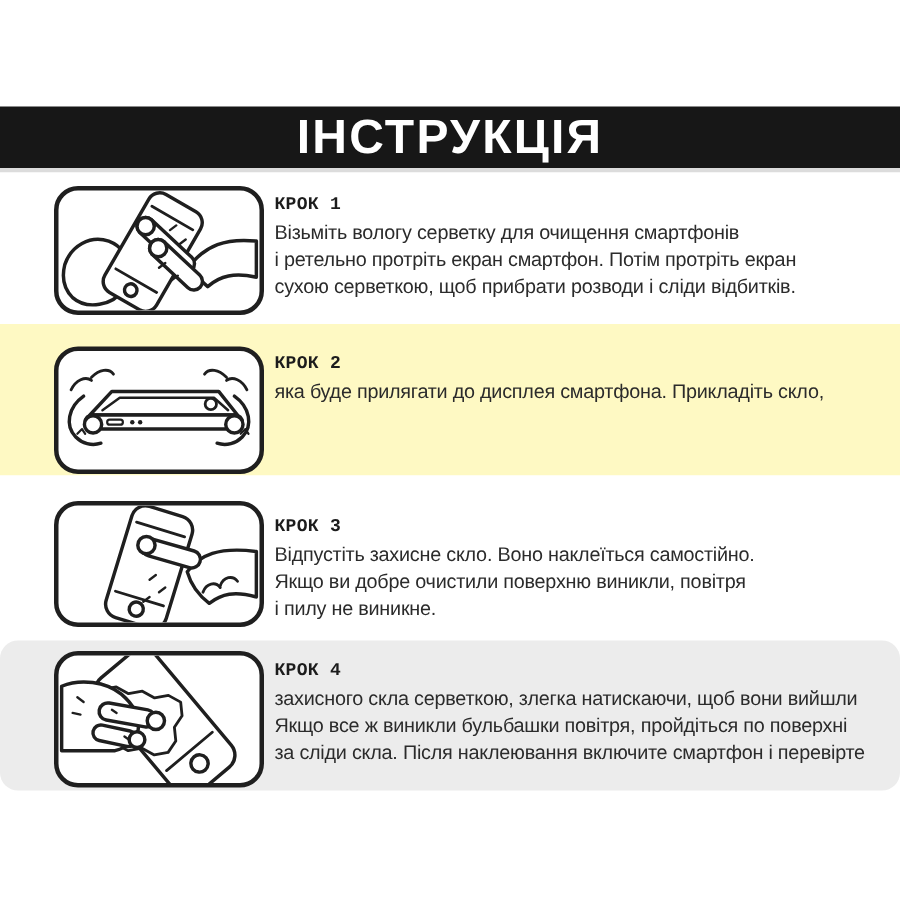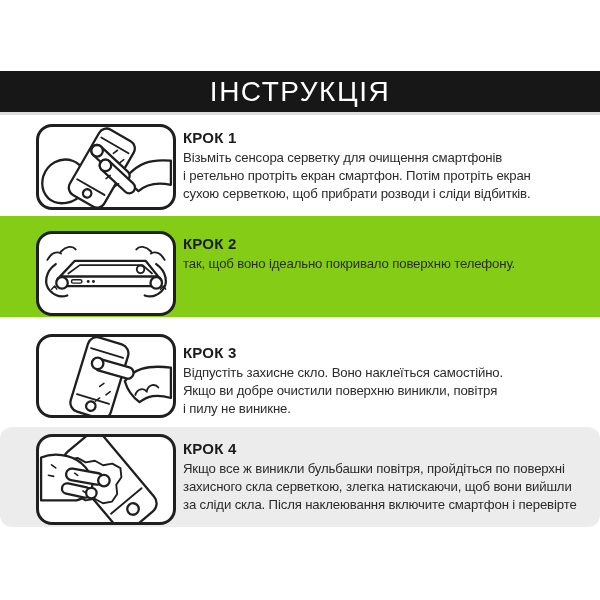--- a/index.html
+++ b/index.html
@@ -14,28 +14,28 @@
 
   .banner {
     position: absolute; left: 0; top: 71px;
     width: 600px; height: 41px;
     background: #171717;
     box-shadow: 0 3px 0 #dcdcdc;
     display: flex; align-items: center; justify-content: center;
   }
   .banner-title {
     color: #ffffff;
-    font-size: 28px;
-    font-weight: normal;
+    font-size: 32px;
+    font-weight: bold;
     letter-spacing: 1.5px;
   }
 
   .step-section { position: absolute; left: 0; width: 600px; }
   .sec1 { top: 115px; height: 101px; background: #ffffff; }
-  .sec2 { top: 216px; height: 101px; background: #84cc16; }
+  .sec2 { top: 216px; height: 101px; background: #fef9c3; }
   .sec3 { top: 317px; height: 110px; background: #ffffff; }
   .sec4 { top: 427px; height: 100px; background: #ececec; border-radius: 12px; }
 
   .illu-frame {
     position: absolute; left: 36px;
     width: 134px;
     border: 3px solid #1f1f1f;
     border-radius: 16px;
     background: #ffffff;
     overflow: hidden;
@@ -46,25 +46,26 @@
   .sec4 .illu-frame { top: 7px;  height: 85px; }
   .illu-frame svg { position: absolute; left: 0; top: 0; width: 100%; height: 100%; }
 
   .step-text { position: absolute; left: 183px; }
   .sec1 .step-text { top: 14px; }
   .sec2 .step-text { top: 19px; }
   .sec3 .step-text { top: 27px; }
   .sec4 .step-text { top: 13px; }
 
   .step-label {
-    font-size: 15px;
+    font-size: 12px;
     font-weight: bold;
     color: #1c1c1c;
     margin-bottom: 3px;
     letter-spacing: 0.2px;
+    font-family: Liberation Mono, monospace;
   }
   .step-line {
     font-size: 13.2px;
     line-height: 18px;
     color: #2b2b2b;
     white-space: nowrap;
     letter-spacing: -0.15px;
   }
 </style>
 </head>
@@ -90,21 +91,21 @@
           <rect x="50" y="16" width="11" height="46" rx="5.5" transform="rotate(-47 55.5 21.5)" fill="#fff"></rect>
           <rect x="58" y="30" width="11" height="42" rx="5.5" transform="rotate(-47 63.5 35.5)" fill="#fff"></rect>
           <circle cx="55.5" cy="21.5" r="5.5" fill="#fff"></circle>
           <circle cx="63.5" cy="35.5" r="5.5" fill="#fff"></circle>
           <path d="M71,24 l4,-3 M77,33 l4,-3 M64,48 l4,-3 M72,56 l4,-3" stroke-width="1.5"></path>
         </g>
       </svg>
     </div>
     <div class="step-text">
       <div class="step-label">КРОК 1</div>
-      <div class="step-line">Візьміть сенсора серветку для очищення смартфонів</div>
+      <div class="step-line">Візьміть вологу серветку для очищення смартфонів</div>
       <div class="step-line">і ретельно протріть екран смартфон. Потім протріть екран</div>
       <div class="step-line">сухою серветкою, щоб прибрати розводи і сліди відбитків.</div>
     </div>
   </div>
 
   <div class="step-section sec2">
     <div class="illu-frame">
       <svg viewBox="0 0 128 74">
         <g stroke="#1f1f1f" stroke-width="2.2" fill="none" stroke-linecap="round" stroke-linejoin="round">
           <path d="M16,28 C6,35 4,47 11,54 C15,58 21,60 27,58"></path>
@@ -119,21 +120,21 @@
           <circle cx="47" cy="44.6" r="1.4" fill="#1f1f1f" stroke="none"></circle>
           <circle cx="52" cy="44.6" r="1.4" fill="#1f1f1f" stroke="none"></circle>
           <circle cx="22" cy="46" r="5.5" fill="#fff"></circle>
           <circle cx="112" cy="46" r="5.5" fill="#fff"></circle>
           <path d="M12,52 l3,-3 l2,3 M116,52 l3,-3 l2,3" stroke-width="1.4"></path>
         </g>
       </svg>
     </div>
     <div class="step-text">
       <div class="step-label">КРОК 2</div>
-      <div class="step-line">так, щоб воно ідеально покривало поверхню телефону.</div>
+      <div class="step-line">яка буде прилягати до дисплея смартфона. Прикладіть скло,</div>
     </div>
   </div>
 
   <div class="step-section sec3">
     <div class="illu-frame">
       <svg viewBox="0 0 128 74">
         <g stroke="#1f1f1f" stroke-width="2.2" fill="none" stroke-linecap="round" stroke-linejoin="round">
           <g transform="rotate(17 58 38)">
             <rect x="38" y="2" width="40" height="74" rx="9" fill="#fff"></rect>
             <path d="M42,14 L74,14 M42,60 L74,60" stroke-width="1.8"></path>
@@ -169,19 +170,19 @@
           <rect x="26" y="26" width="36" height="11" rx="5.5" transform="rotate(10 28 31)" fill="#fff"></rect>
           <rect x="22" y="40" width="28" height="10" rx="5" transform="rotate(12 24 45)" fill="#fff"></rect>
           <circle cx="62" cy="38" r="5.5" fill="#fff"></circle>
           <circle cx="50" cy="50" r="5" fill="#fff"></circle>
           <path d="M34,31 l3,2 M42,48 l3,2 M14,34 l-5,-1 M16,26 l-4,-3" stroke-width="1.5"></path>
         </g>
       </svg>
     </div>
     <div class="step-text">
       <div class="step-label">КРОК 4</div>
+      <div class="step-line">захисного скла серветкою, злегка натискаючи, щоб вони вийшли</div>
       <div class="step-line">Якщо все ж виникли бульбашки повітря, пройдіться по поверхні</div>
-      <div class="step-line">захисного скла серветкою, злегка натискаючи, щоб вони вийшли</div>
       <div class="step-line">за сліди скла. Після наклеювання включите смартфон і перевірте</div>
     </div>
   </div>
 
 </div>
 
 </body></html>

